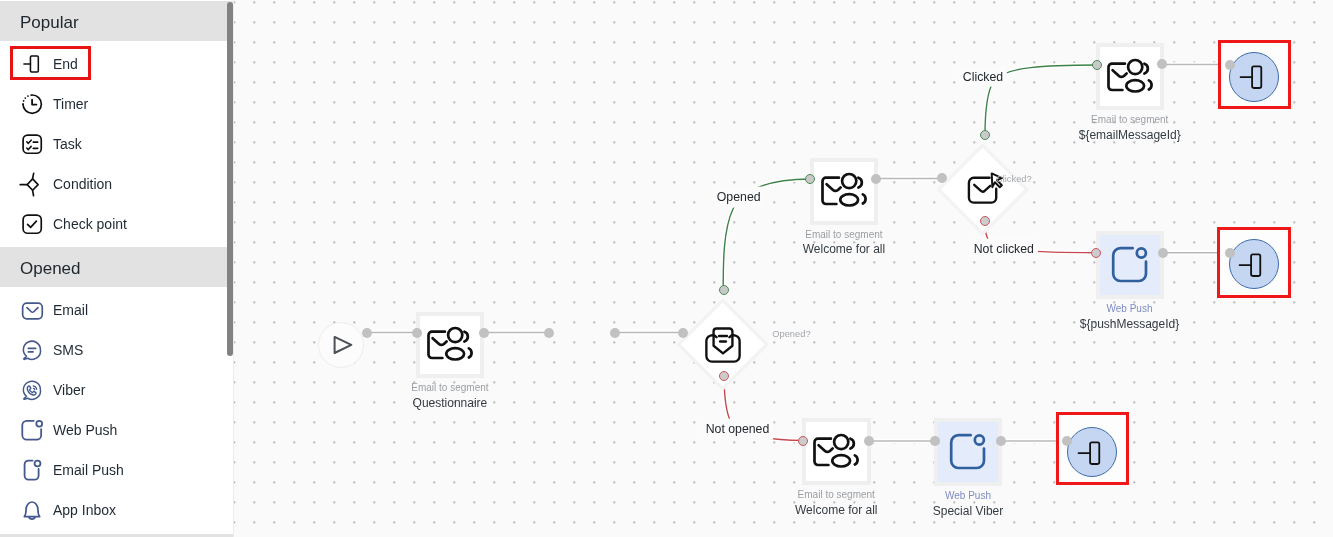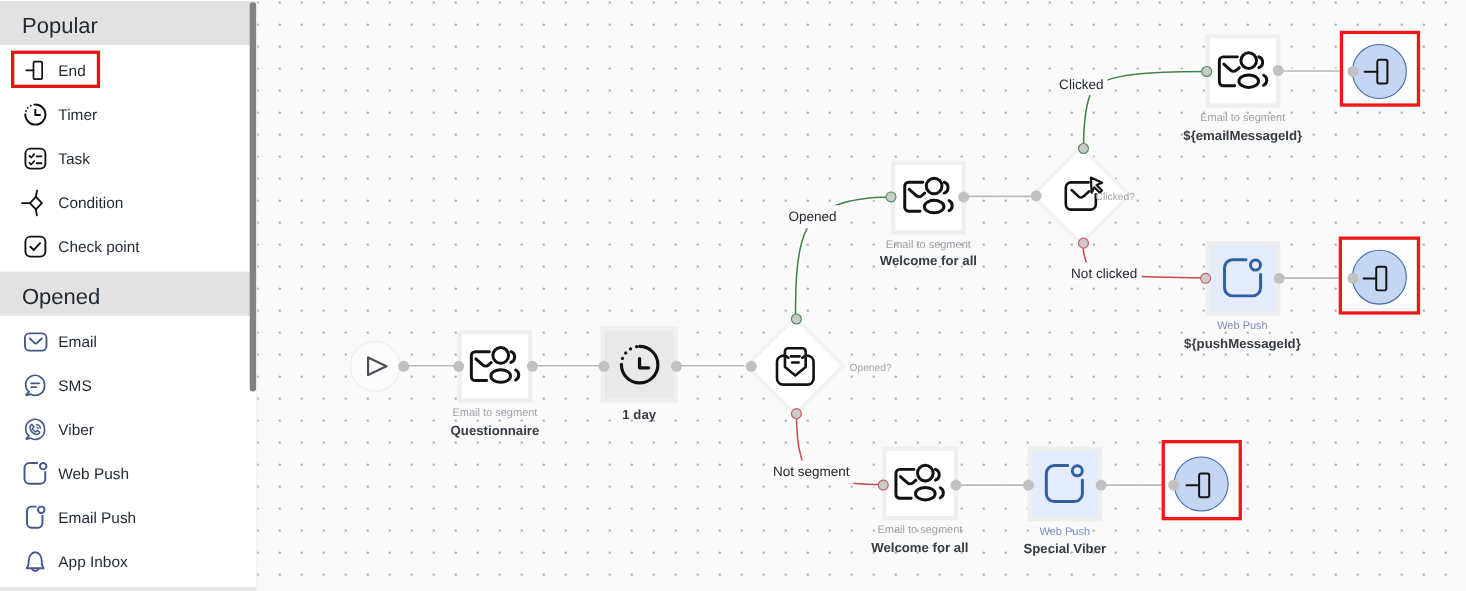--- a/index.html
+++ b/index.html
@@ -7,21 +7,21 @@
   body{width:1333px;height:537px;overflow:hidden;background:#ffffff;
        font-family:"Liberation Sans",sans-serif;}
   #root{position:relative;width:1333px;height:537px;}
 
   
   #sidebar{position:absolute;left:0;top:0;width:233px;height:537px;
            background:#ffffff;overflow:hidden;}
   .group-header{position:absolute;left:0;width:233px;height:40px;
                 background:#e2e2e2;box-sizing:border-box;}
   .group-header span{position:absolute;left:20px;top:12.5px;
-        font-size:20px;line-height:1;color:#22282f;}
+        font-size:17px;line-height:1;color:#22282f;}
   .side-item{position:absolute;left:0;width:233px;height:40px;}
   .side-item .ico{position:absolute;left:21px;top:50%;transform:translateY(-50%);
         width:22px;height:22px;display:block;}
   .side-item .lbl{position:absolute;left:53px;top:50%;transform:translateY(-50%);
         font-size:14px;color:#1f2933;white-space:nowrap;}
   .side-item.blue .ico{color:#44588c;}
   .side-item svg{display:block;overflow:visible;}
   .nbox svg,.node svg{overflow:visible;}
   #end-highlight{position:absolute;left:10px;top:46px;width:81px;height:34px;
         border:3px solid #e81414;box-sizing:border-box;}
@@ -34,28 +34,28 @@
   #canvas{position:absolute;left:233px;top:0;width:1100px;height:537px;
           background-color:#fafafa;
           background-image:radial-gradient(circle at 1px 1px,
               #6e6e6e 0px, #6e6e6e 0.45px, #fcfcfc 0.95px, rgba(252,252,252,0) 2.1px);
           background-size:20px 20px;
           background-position:0.3px 1.4px;
           overflow:hidden;}
   #canvas-border{position:absolute;left:233px;top:0;width:1px;height:537px;background:#ededed;}
 
   #edge-layer,#node-layer,#handle-layer{position:absolute;left:0;top:0;width:1100px;height:537px;}
-  .node{position:absolute;}
+  .node{position:absolute;margin-top:12px;}
   .nbox{position:absolute;box-sizing:border-box;display:flex;align-items:center;
         justify-content:center;}
   .nlabel{position:absolute;left:50%;transform:translateX(-50%);text-align:center;
         white-space:nowrap;line-height:1;}
   .ntitle{font-size:10px;color:#9b9fa4;}
   .ntitle.blue{color:#7e8cc2;}
-  .nname{font-size:12px;color:#353b42;font-weight:bold;}
+  .nname{font-size:12px;color:#353b42;}
   .handle{position:absolute;border-radius:50%;box-sizing:border-box;
         background:#c1c1c1;width:10px;height:10px;margin-left:-5px;margin-top:-5px;}
   .handle.green{border:1.3px solid #4a8c55;background:#c9c9c9;}
   .handle.red{border:1.3px solid #c9565d;background:#cccccc;}
   .edge-label{position:absolute;background:#fbfbfb;font-size:12.3px;color:#23292f;
       white-space:nowrap;padding:3px 4px;line-height:1.2;transform:translate(-50%,-50%);}
   .branch-label{position:absolute;font-size:9.3px;color:#a3a7ac;white-space:nowrap;
       transform:translateY(-50%);}
   .end-ring{position:absolute;border:3.6px solid #ef1717;box-sizing:border-box;background:#fdfdfd;}
   .end-circle{position:absolute;border-radius:50%;background:#c5d6f2;
@@ -114,32 +114,20 @@
                 <circle cx="29.2" cy="14.1" r="7.1"></circle>
                 <ellipse cx="29.2" cy="32.8" rx="8.9" ry="5.7"></ellipse>
                 <path d="M38.4 10.7 A5.2 5.2 0 0 1 38.4 20.5"></path>
                 <path d="M42.8 27.4 A5.1 5.1 0 0 1 42.8 36.5"></path>
               </g>
             </svg>
           </div>
           <div class="nlabel ntitle" style="top:67.2px">Email to segment</div>
           <div class="nlabel nname" style="top:80.7px">Questionnaire</div>
         </div>
-        <div class="node" style="left:317.29999999999995px;top:301.3px;width:61.6px;height:60.8px">
-          <div class="nbox" style="left:0;top:0;width:61.6px;height:60.8px;background:#e9e9e9;box-shadow:0 0 0 4px #efefef">
-            <svg width="43" height="43" viewBox="0 0 48 48">
-              <g fill="none" stroke="#111" stroke-linecap="round" stroke-linejoin="round">
-                <path d="M24 5.5 A18.5 18.5 0 1 1 5.5 24" stroke-width="3.2"></path>
-                <path d="M5.5 24 A18.5 18.5 0 0 1 24 5.5" stroke-width="3.2" stroke-dasharray="0.1 6.3"></path>
-                <path d="M23.9 17.8 V27.2 H33.1" stroke-width="3.3"></path>
-              </g>
-            </svg>
-          </div>
-          <div class="nlabel nname" style="top:70px">1 day</div>
-        </div>
         <div class="node" style="left:447.20000000000005px;top:290.7px;width:85px;height:85px">
           <div style="position:absolute;left:12.8px;top:12.8px;width:59.4px;height:59.4px;background:#fff;transform:rotate(45deg);box-shadow:0 0 0 3.4px #f3f3f3"></div>
           <span style="position:absolute;left:23.5px;top:23.5px"><svg width="38" height="38" viewBox="0 0 48 48">
               <g fill="none" stroke="#111" stroke-width="3.0" stroke-linecap="round" stroke-linejoin="round">
                 <path d="M16.0 14.2 A7.5 7.5 0 0 0 3.0 19.4 V38.0 A7.0 7.0 0 0 0 10.0 45.0 H38.0 A7.0 7.0 0 0 0 45.0 38.0 V19.4 A7.5 7.5 0 0 0 32.0 14.2"></path>
                 <path d="M12.1 6.9 A3.7 3.7 0 0 1 15.8 3.2 H32.2 A3.7 3.7 0 0 1 35.9 6.9 V24.9 L24 34.5 L12.1 24.9 Z"></path>
                 <path d="M19.0 12.6 H29.0"></path>
                 <path d="M20.3 19.6 H27.7"></path>
               </g>
             </svg></span>
@@ -252,21 +240,21 @@
           <span style="position:absolute;left:20.400000000000002px;top:28.799999999999997px"><svg width="24.2" height="24.2" viewBox="0 0 24 24">
               <g fill="none" stroke="#121212" stroke-width="1.8" stroke-linecap="round">
                 <path d="M1.6 12.1 H13.0"></path>
                 <rect x="13.0" y="1.4" width="9.1" height="21.4" rx="1.6"></rect>
               </g>
             </svg></span>
         </div>
         <div class="branch-label" style="left:539.3px;top:333.8px">Opened?</div>
         <div class="branch-label" style="left:763px;top:178.9px">Clicked?</div>
         <div class="edge-label" style="left:505.70000000000005px;top:196.8px">Opened</div>
-        <div class="edge-label" style="left:504.5px;top:429.3px">Not segment</div>
+        <div class="edge-label" style="left:504.5px;top:429.3px">Not opened</div>
         <div class="edge-label" style="left:750px;top:76.5px">Clicked</div>
         <div class="edge-label" style="left:770.8px;top:248.6px">Not clicked</div>
       </div>
     <div id="handle-layer">
         <div class="handle " style="left:133.60000000000002px;top:332.5px"></div>
         <div class="handle " style="left:183.60000000000002px;top:332.5px"></div>
         <div class="handle " style="left:250.7px;top:332.5px"></div>
         <div class="handle " style="left:316.29999999999995px;top:332.5px"></div>
         <div class="handle " style="left:382.4px;top:332.5px"></div>
         <div class="handle " style="left:449.70000000000005px;top:332.5px"></div>

